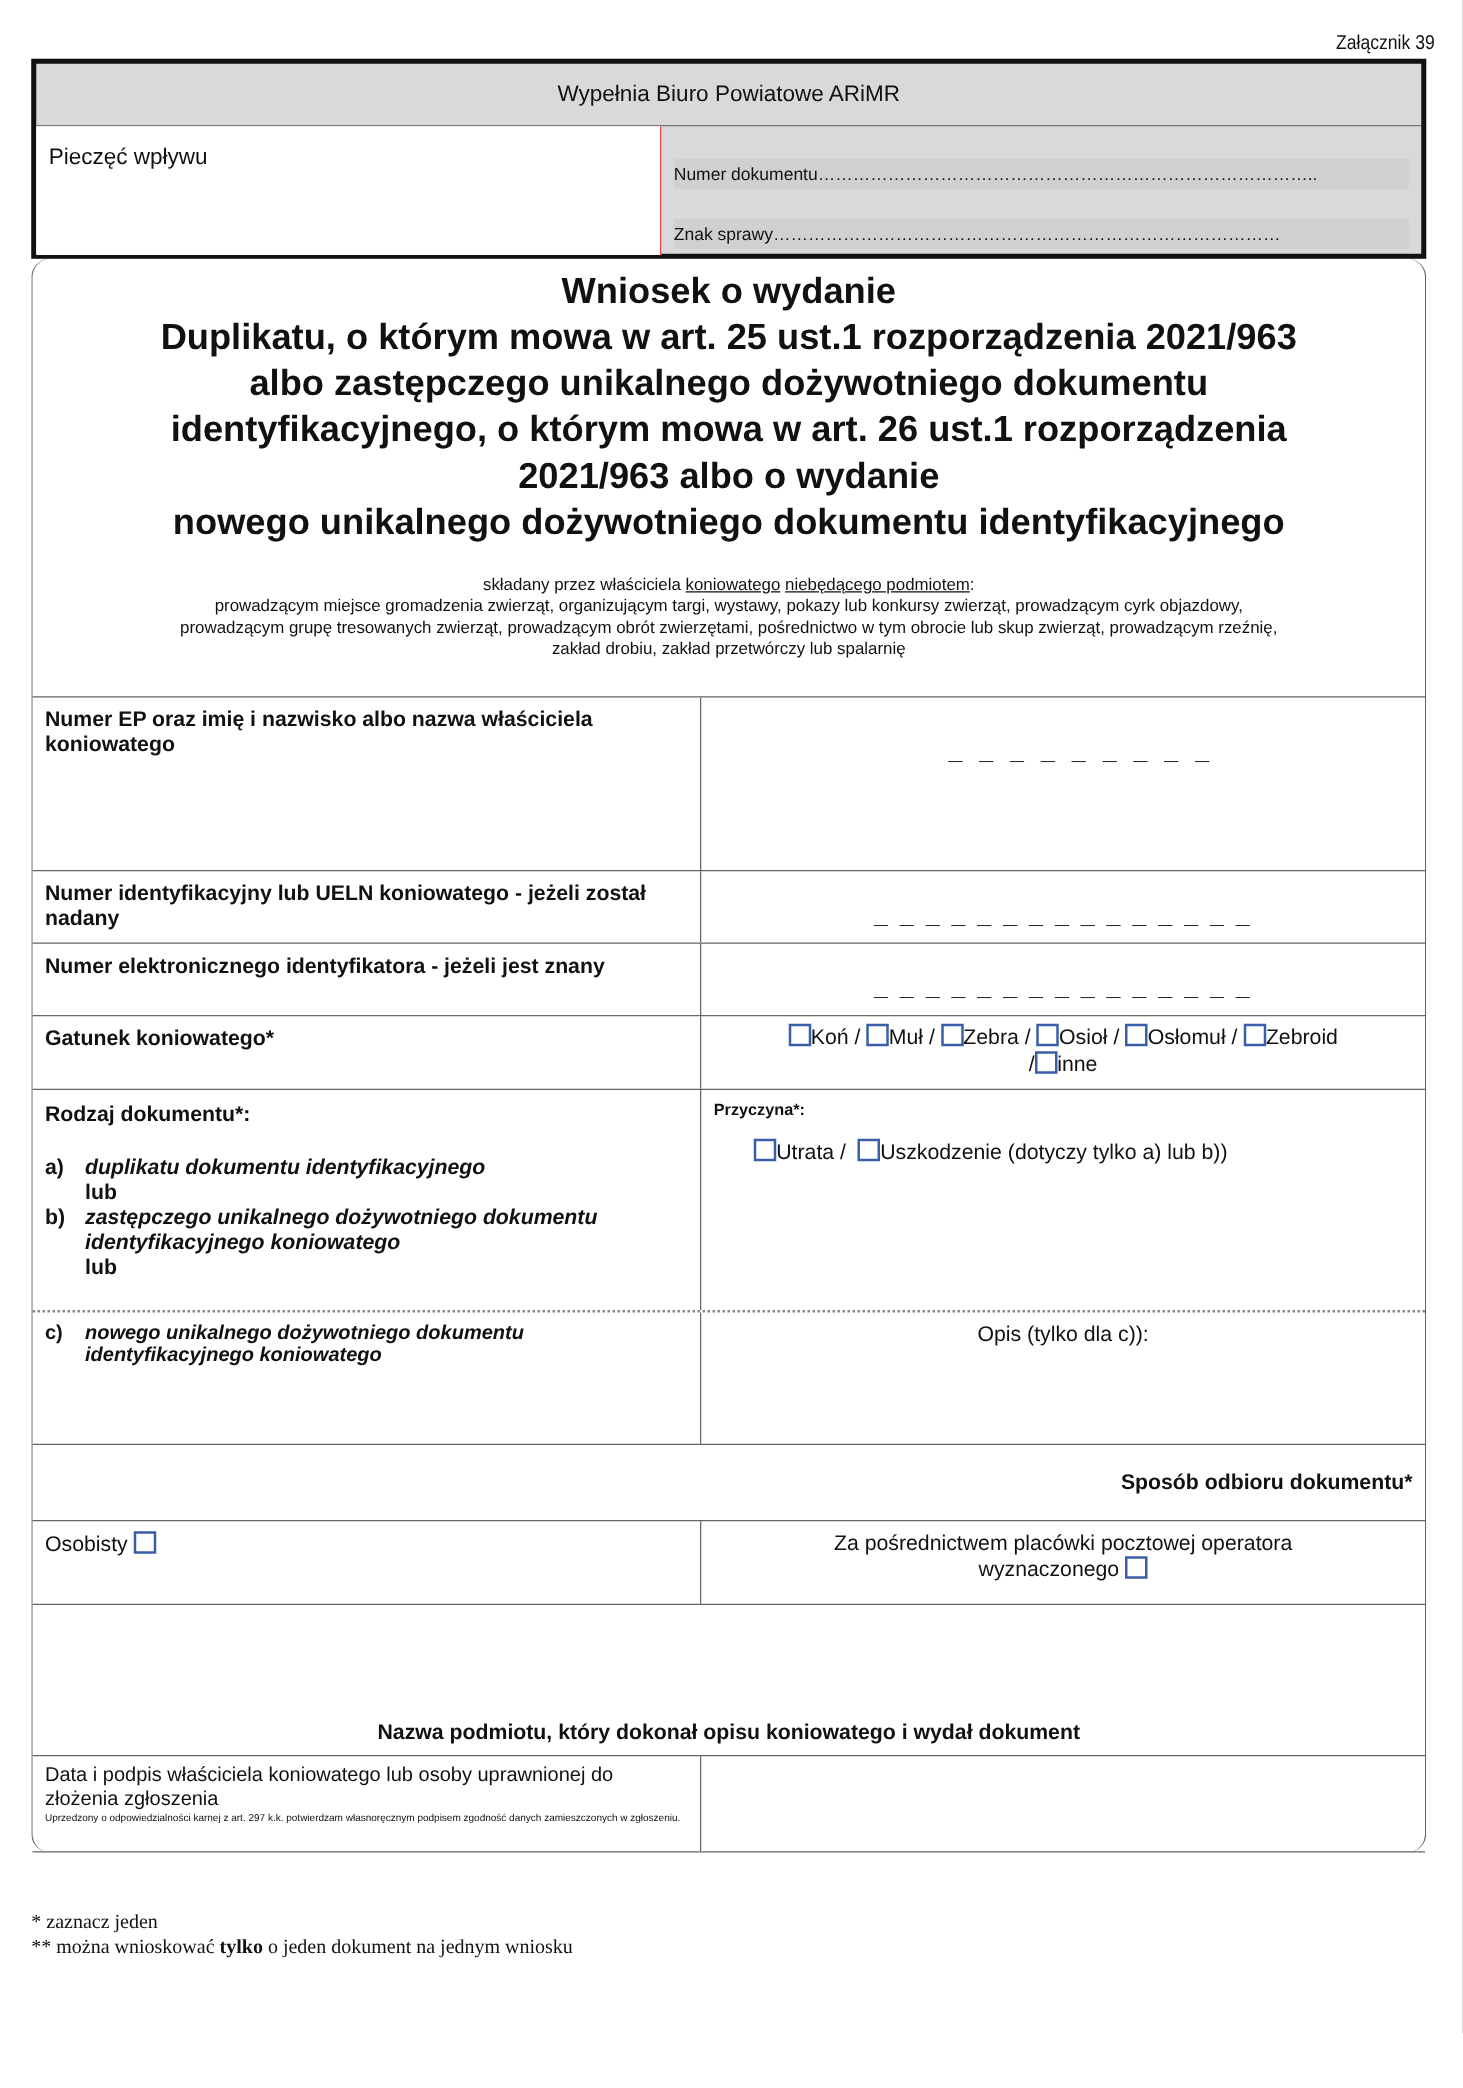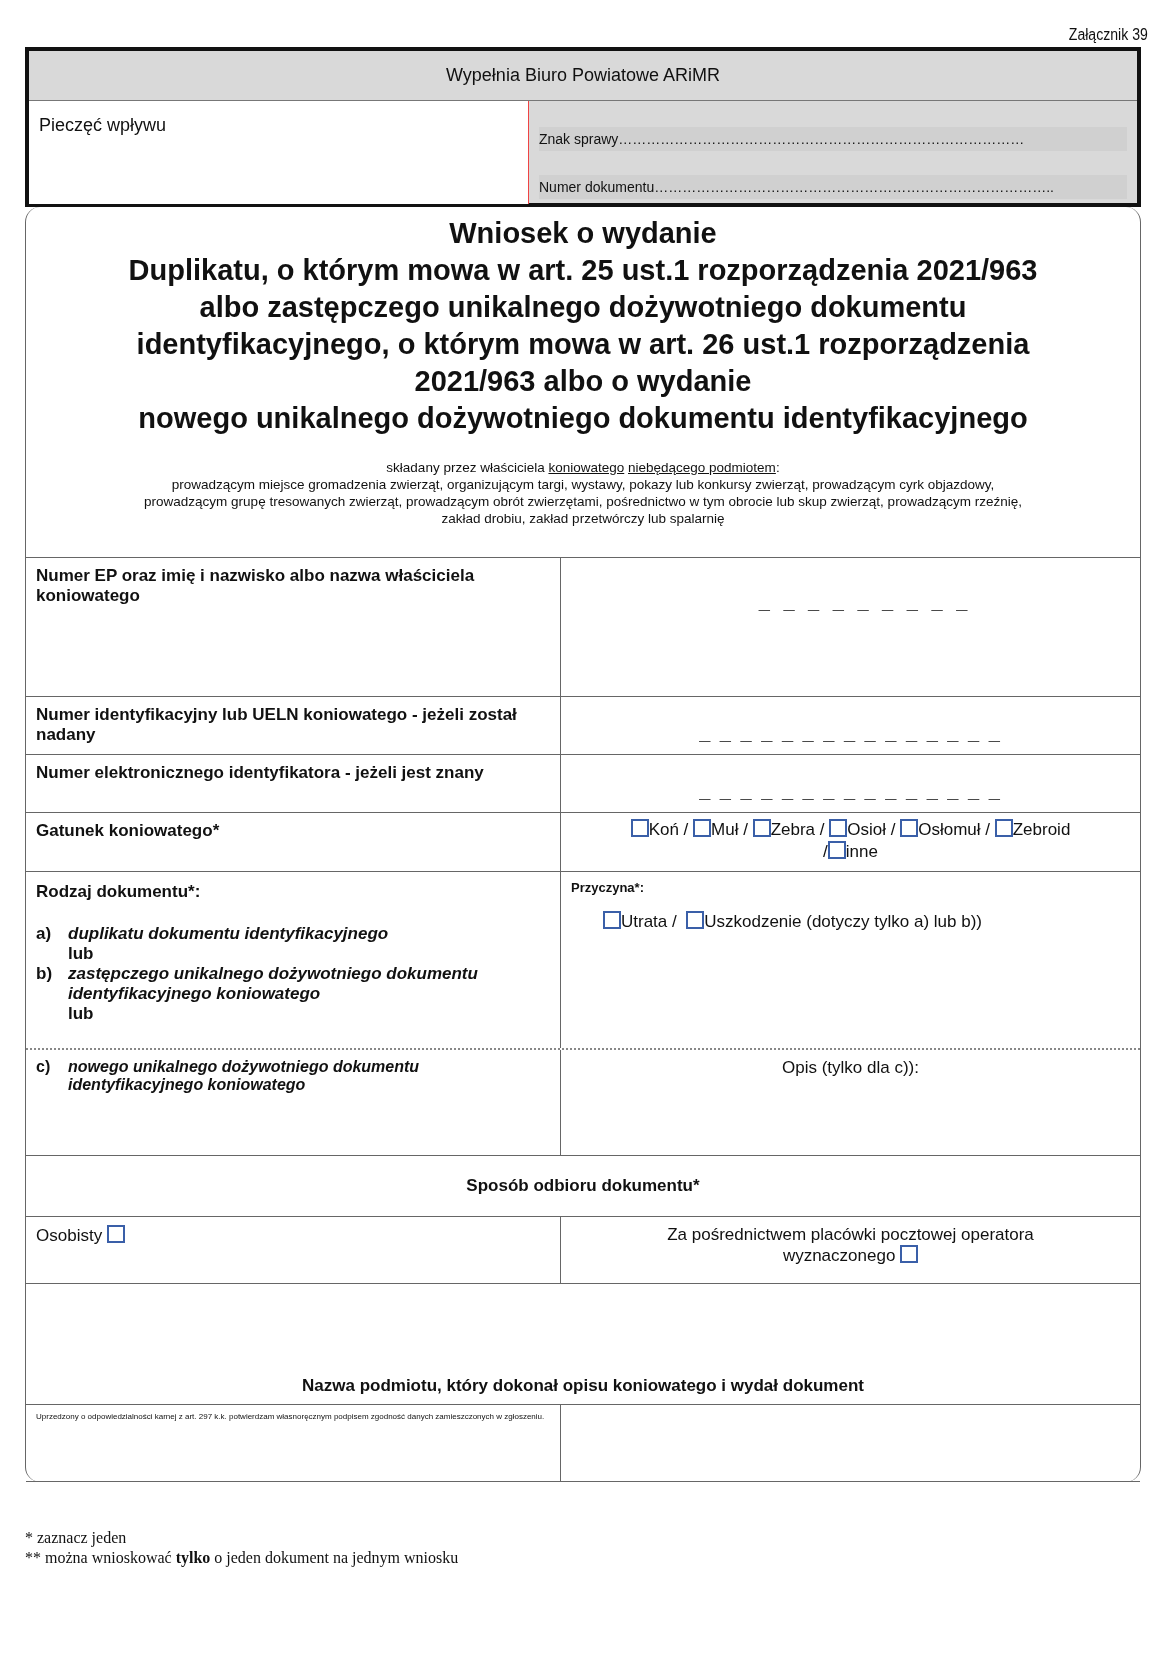--- a/index.html
+++ b/index.html
@@ -30,22 +30,22 @@
 </head>
 <body>
 
 <div class="annex">Załącznik 39</div>
 
 <div class="office">
   <div class="office-head">Wypełnia Biuro Powiatowe ARiMR</div>
   <div class="office-body">
     <div class="stamp"><span>Pieczęć wpływu</span></div>
     <div class="docfields">
+      <div class="line">Numer dokumentu…………………………………………………………………………..</div>
       <div class="line">Znak sprawy……………………………………………………………………………</div>
-      <div class="line">Numer dokumentu…………………………………………………………………………..</div>
     </div>
   </div>
 </div>
 
 <div class="form">
   <div class="title-block">
     <div>Wniosek o wydanie</div>
     <div>Duplikatu, o którym mowa w art. 25 ust.1 rozporządzenia 2021/963</div>
     <div>albo zastępczego unikalnego dożywotniego dokumentu</div>
     <div>identyfikacyjnego, o którym mowa w art. 26 ust.1 rozporządzenia</div>
@@ -114,31 +114,32 @@
   <div class="row dotted" style="height:105px;">
     <div class="cell-l">
       <div class="list-item" style="font-size:16px;">
           <span class="mk bold">c)</span>
           <span>nowego unikalnego dożywotniego dokumentu identyfikacyjnego koniowatego</span>
         </div>
     </div>
     <div class="cell-r" style="text-align:center;"><span>Opis (tylko dla c)):</span></div>
   </div>
   <div class="row">
-    <div class="full" style="padding:20px 10px;">Sposób odbioru dokumentu*</div>
+    <div class="full" style="padding:20px 10px;text-align:right;">Sposób odbioru dokumentu*</div>
   </div>
   <div class="row" style="height:66px;">
     <div class="cell-l"><span>Osobisty</span> <span class="cb"></span></div>
     <div class="cell-r" style="text-align:center;padding:8px 60px;"><span>Za pośrednictwem placówki pocztowej operatora wyznaczonego</span> <span class="cb"></span></div>
   </div>
   <div class="row" style="height:120px;align-items:flex-end;">
     <div class="full" style="padding:8px 10px;">Nazwa podmiotu, który dokonał opisu koniowatego i wydał dokument</div>
   </div>
   <div class="row" style="height:76px;border-bottom:1px solid #666;">
     <div class="cell-l" style="padding:6px 10px;">
+      <div style="font-size:16px;line-height:19px;">Data i podpis właściciela koniowatego lub osoby uprawnionej do złożenia zgłoszenia</div>
       <div style="font-size:8px;line-height:11px;">Uprzedzony o odpowiedzialności karnej z art. 297 k.k. potwierdzam własnoręcznym podpisem zgodność danych zamieszczonych w zgłoszeniu.</div>
     </div>
     <div class="cell-r"></div>
   </div>
 </div>
 
 <div class="footnotes">
   <div>* zaznacz jeden</div>
   <div><span>** można wnioskować </span><b>tylko</b><span> o jeden dokument na jednym wniosku</span></div>
 </div>

